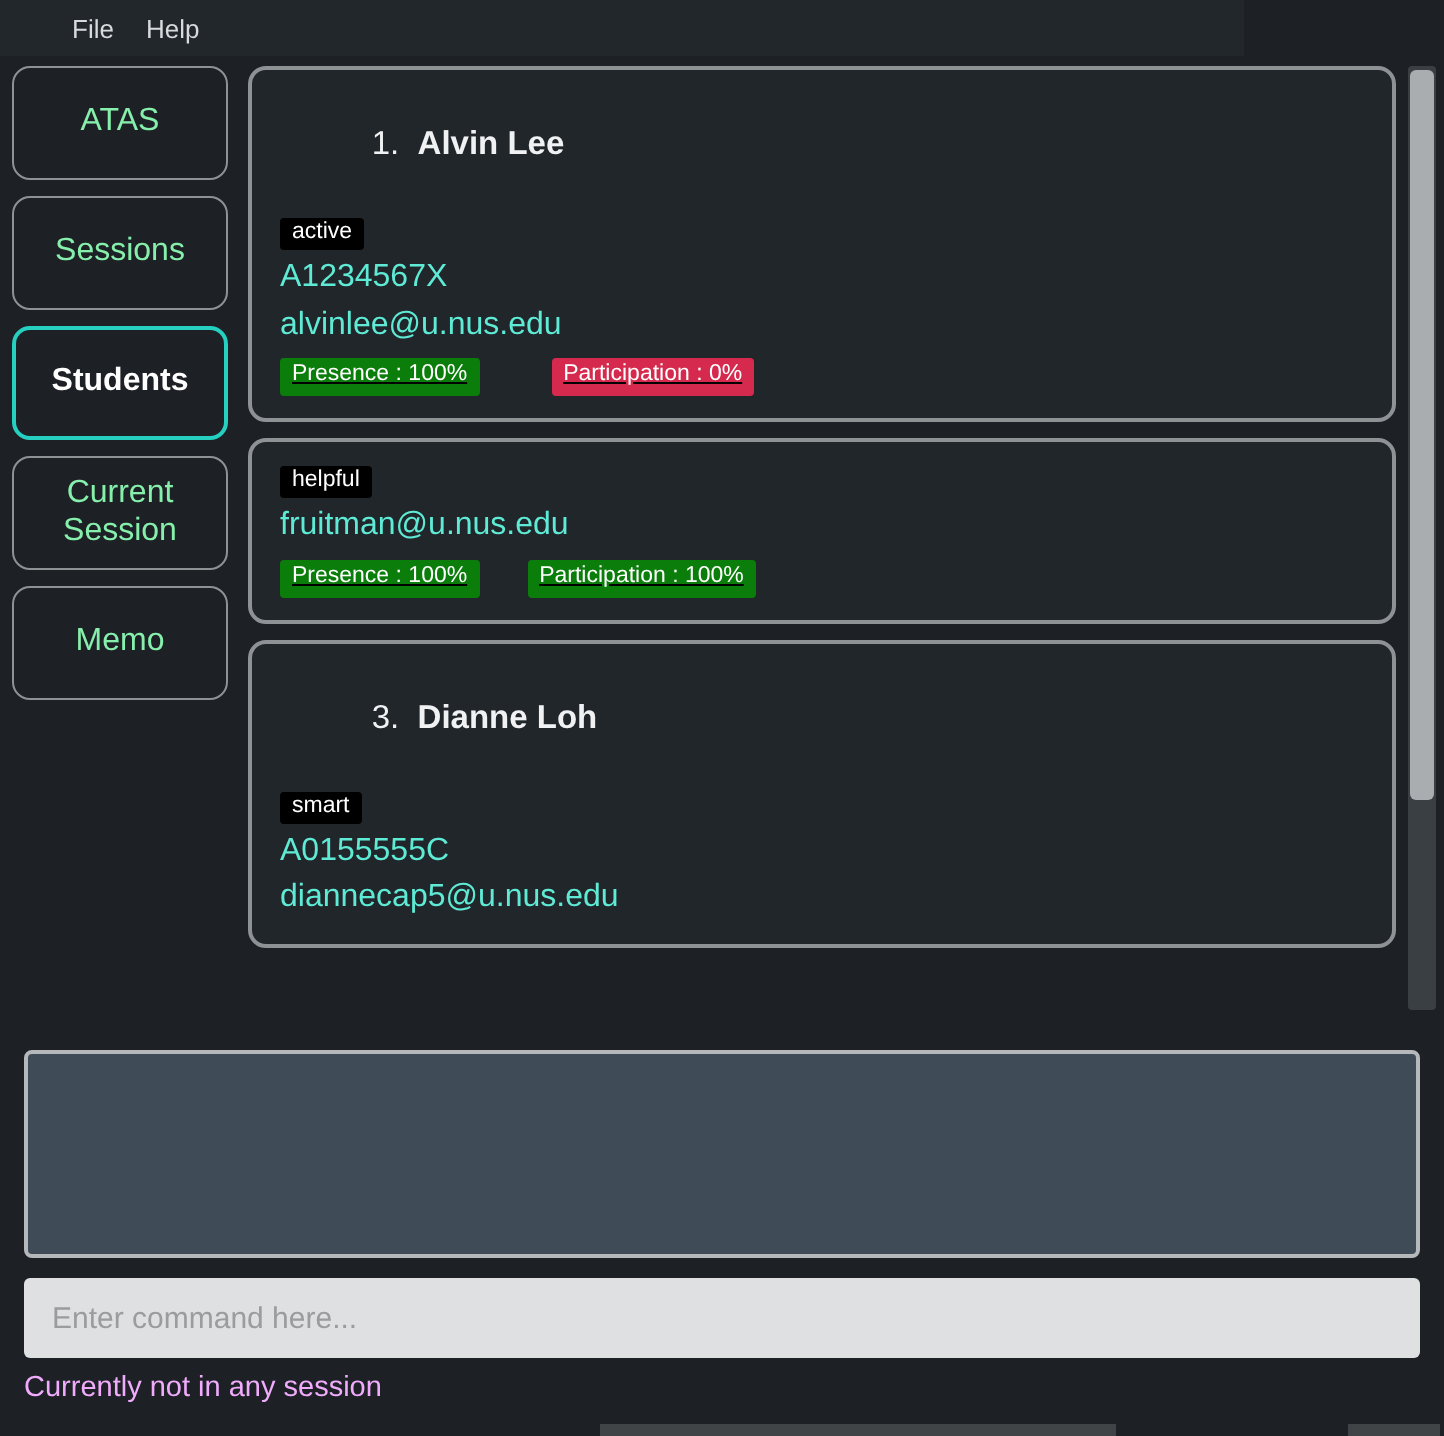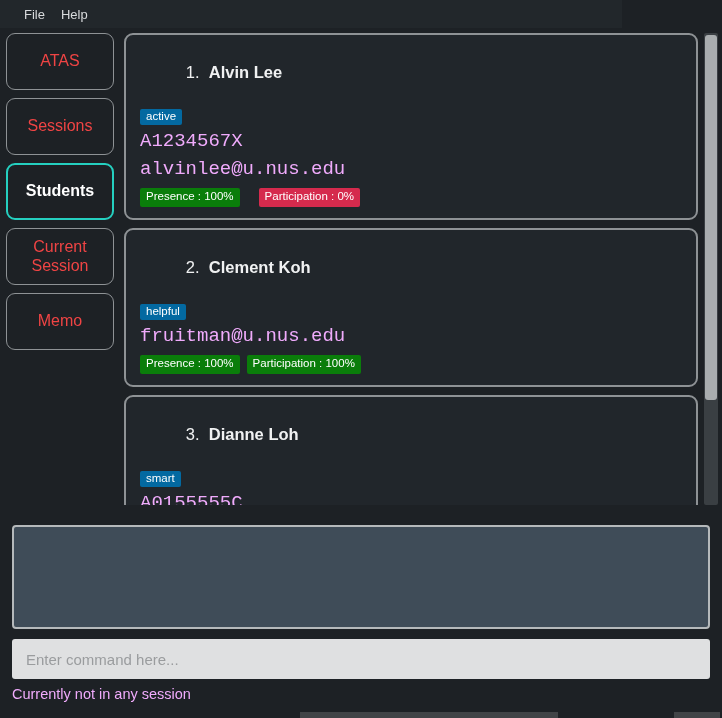--- a/index.html
+++ b/index.html
@@ -22,21 +22,21 @@
 
   
   .menubar {
     position: absolute;
     top: 0; left: 0;
     width: 622px;
     height: 28px;
     background: #22272b;
     display: flex;
     align-items: center;
-    padding-left: 16px;
+    padding-left: 28px;
   }
   .menu-item {
     color: #d8dadc;
     font-size: 13px;
     padding: 3px 8px;
     cursor: default;
     line-height: 1;
   }
 
   
@@ -47,21 +47,21 @@
     display: flex;
     flex-direction: column;
     gap: 8px;
   }
   .side-btn {
     width: 108px;
     height: 57px;
     border: 1.6px solid #8e9295;
     border-radius: 9px;
     background: #1d2125;
-    color: #ef4444;
+    color: #86efac;
     font-size: 16px;
     display: flex;
     align-items: center;
     justify-content: center;
     text-align: center;
     line-height: 1.15;
     cursor: default;
     white-space: pre-line;
   }
   .side-btn.selected {
@@ -98,38 +98,38 @@
     color: #f0f1f2;
     font-size: 16.5px;
     font-weight: bold;
     margin-bottom: 5px;
     white-space: pre;
   }
   .card-title .idx { font-weight: normal; }
   .tag-row { margin-bottom: 4px; height: 17px; }
   .tag {
     display: inline-block;
-    background: #0369a1;
+    background: #000000;
     color: #ffffff;
     font-size: 11.5px;
     padding: 1px 6px 2px 6px;
     border-radius: 2px;
     line-height: 1.15;
     text-align: center;
   }
   .card-line {
-    color: #f0abfc;
-    font-size: 19px;
+    color: #5eead4;
+    font-size: 16px;
     line-height: 1.48;
-    font-family: Liberation Mono, monospace;
   }
   .badge-row {
     margin-top: 5px;
     display: flex;
-    gap: 7px;
+    gap: 24px;
+    text-decoration: underline;
   }
   .badge {
     font-size: 11.5px;
     color: #ffffff;
     padding: 2px 6px 3px 6px;
     border-radius: 2px;
     line-height: 1.2;
     white-space: nowrap;
   }
   .badge.green { background: #0a7d0a; }
@@ -237,23 +237,20 @@
         </div>
         <div class="card-line">A1234567X</div>
         <div class="card-line">alvinlee@u.nus.edu</div>
         <div class="badge-row">
           <span class="badge green">Presence : 100%</span>
           <span class="badge red">Participation : 0%</span>
         </div>
       </div>
 
       <div class="card">
-        <div class="card-title">
-          <span class="idx">2.</span>&nbsp;&nbsp;<span>Clement Koh</span>
-        </div>
         <div class="tag-row">
           <span class="tag">helpful</span>
         </div>
         <div class="card-line">fruitman@u.nus.edu</div>
         <div class="badge-row">
           <span class="badge green">Presence : 100%</span>
           <span class="badge green">Participation : 100%</span>
         </div>
       </div>
 

